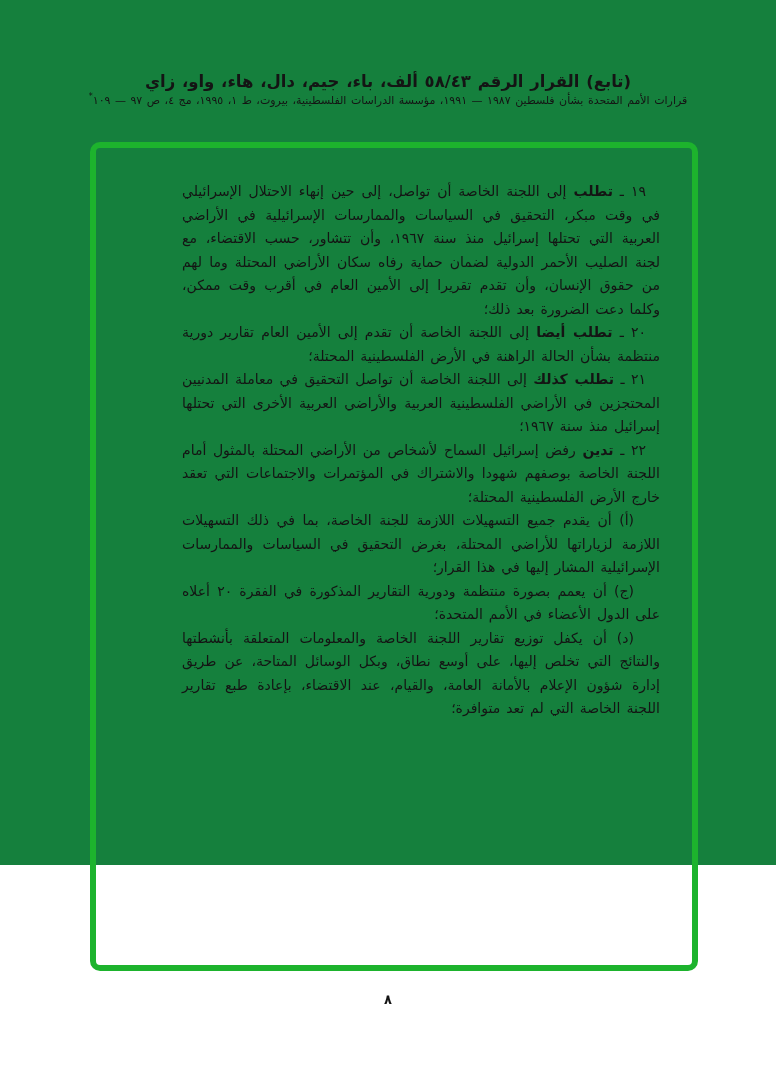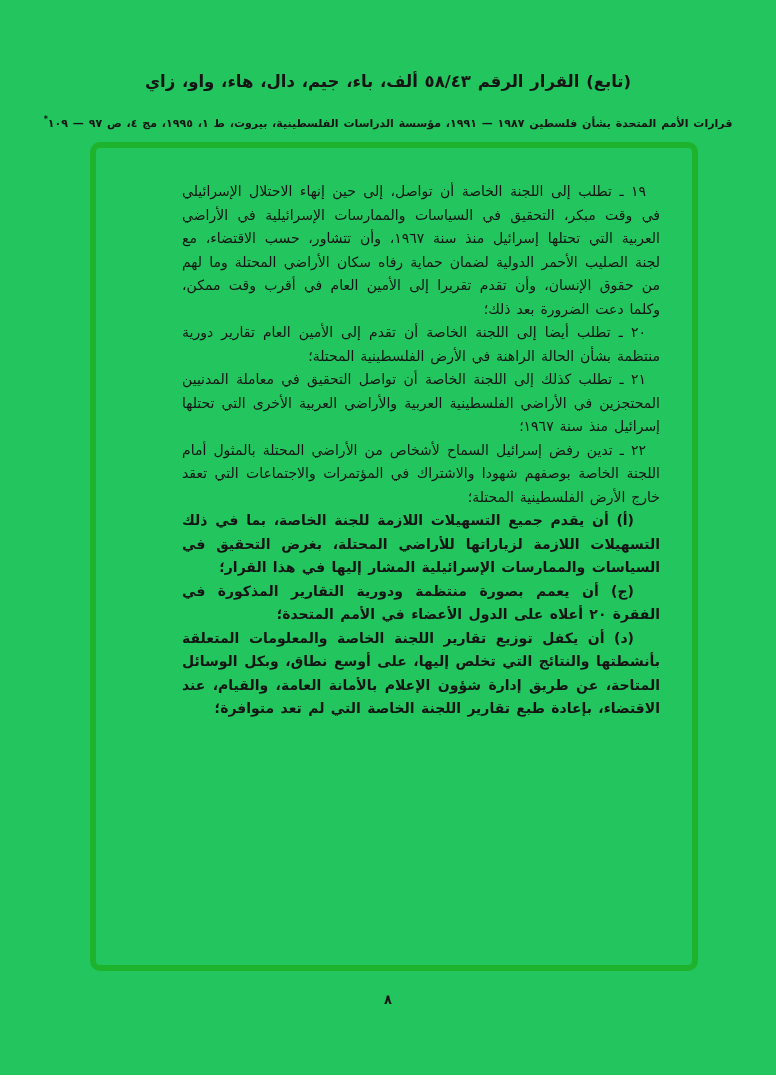--- a/index.html
+++ b/index.html
@@ -3,30 +3,30 @@
 <meta charset="utf-8">
 <style>
   html,body{margin:0;padding:0;}
   body{
     width:776px;height:1091px;
     background:#ffffff;
     font-family:"DejaVu Sans", sans-serif;
     color:#141414;
     overflow:hidden;
   }
-  .page{position:relative;width:776px;height:1075px;background:#22c55e;}
+  .page{position:relative;width:776px;height:865px;background:#15803d;}
 
   
   .header{position:absolute;top:72px;left:0;width:776px;text-align:center;direction:rtl;}
   .header .title{
     font-size:16.5px;font-weight:bold;letter-spacing:0px;word-spacing:1px;
     white-space:nowrap;
   }
   .header .source{
-    margin-top:24px;font-size:11px;font-weight:bold;word-spacing:1px;
+    margin-top:1px;font-size:11px;font-weight:normal;word-spacing:1px;
     white-space:nowrap;
   }
   .header .source sup{font-size:8px;vertical-align:super;}
 
   
   .hl-box{
     position:absolute;left:90px;top:142px;width:608px;height:829px;
     box-sizing:border-box;
     border:6px solid #1db32d;
     border-radius:10px;
@@ -37,22 +37,22 @@
   .bodytext{
     position:absolute;top:180px;right:116px;width:478px;
     direction:rtl;
     text-align:justify;
     font-size:14px;
     line-height:23.5px;
     word-spacing:1.5px;
   }
   .bodytext p{margin:0;padding:0;}
   .bodytext p.numbered{text-indent:14px;}
-  .bodytext p.lettered{text-indent:26px;font-weight:bold;}
-  .bodytext b{font-weight:normal;}
+  .bodytext p.lettered{text-indent:26px;}
+  .bodytext b{font-weight:bold;}
 
   
   .pageno{
     position:absolute;top:992px;left:0;width:776px;
     text-align:center;font-size:13px;font-weight:bold;
   }
 </style>
 </head>
 <body>
 

